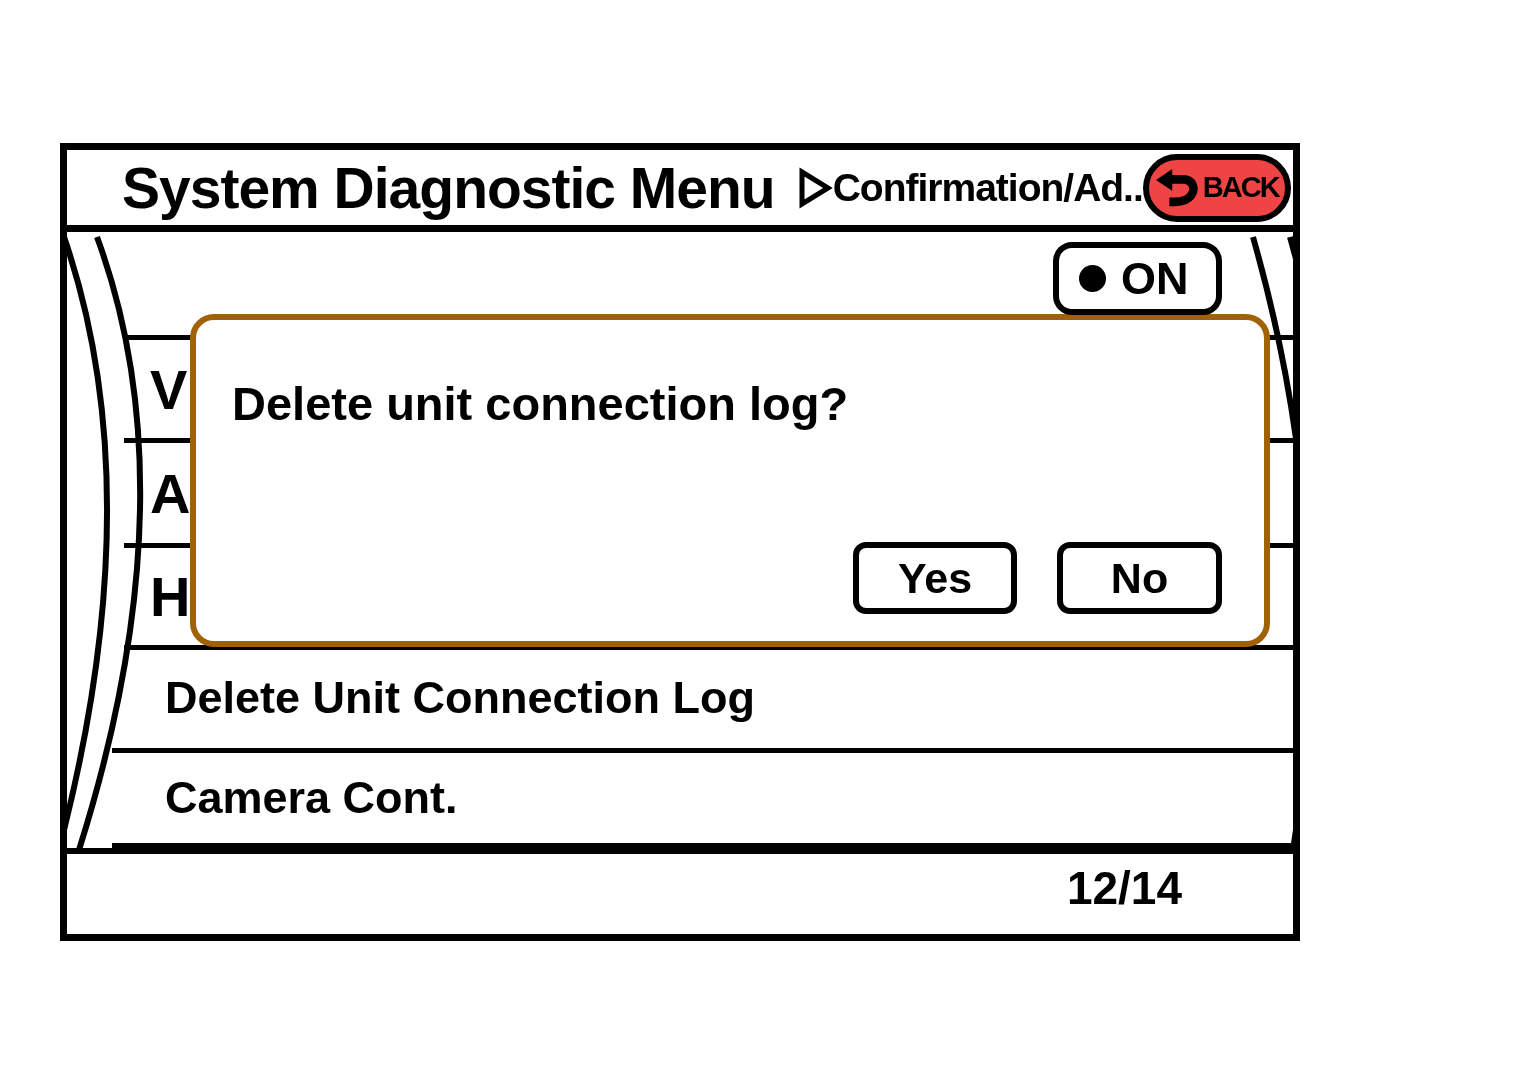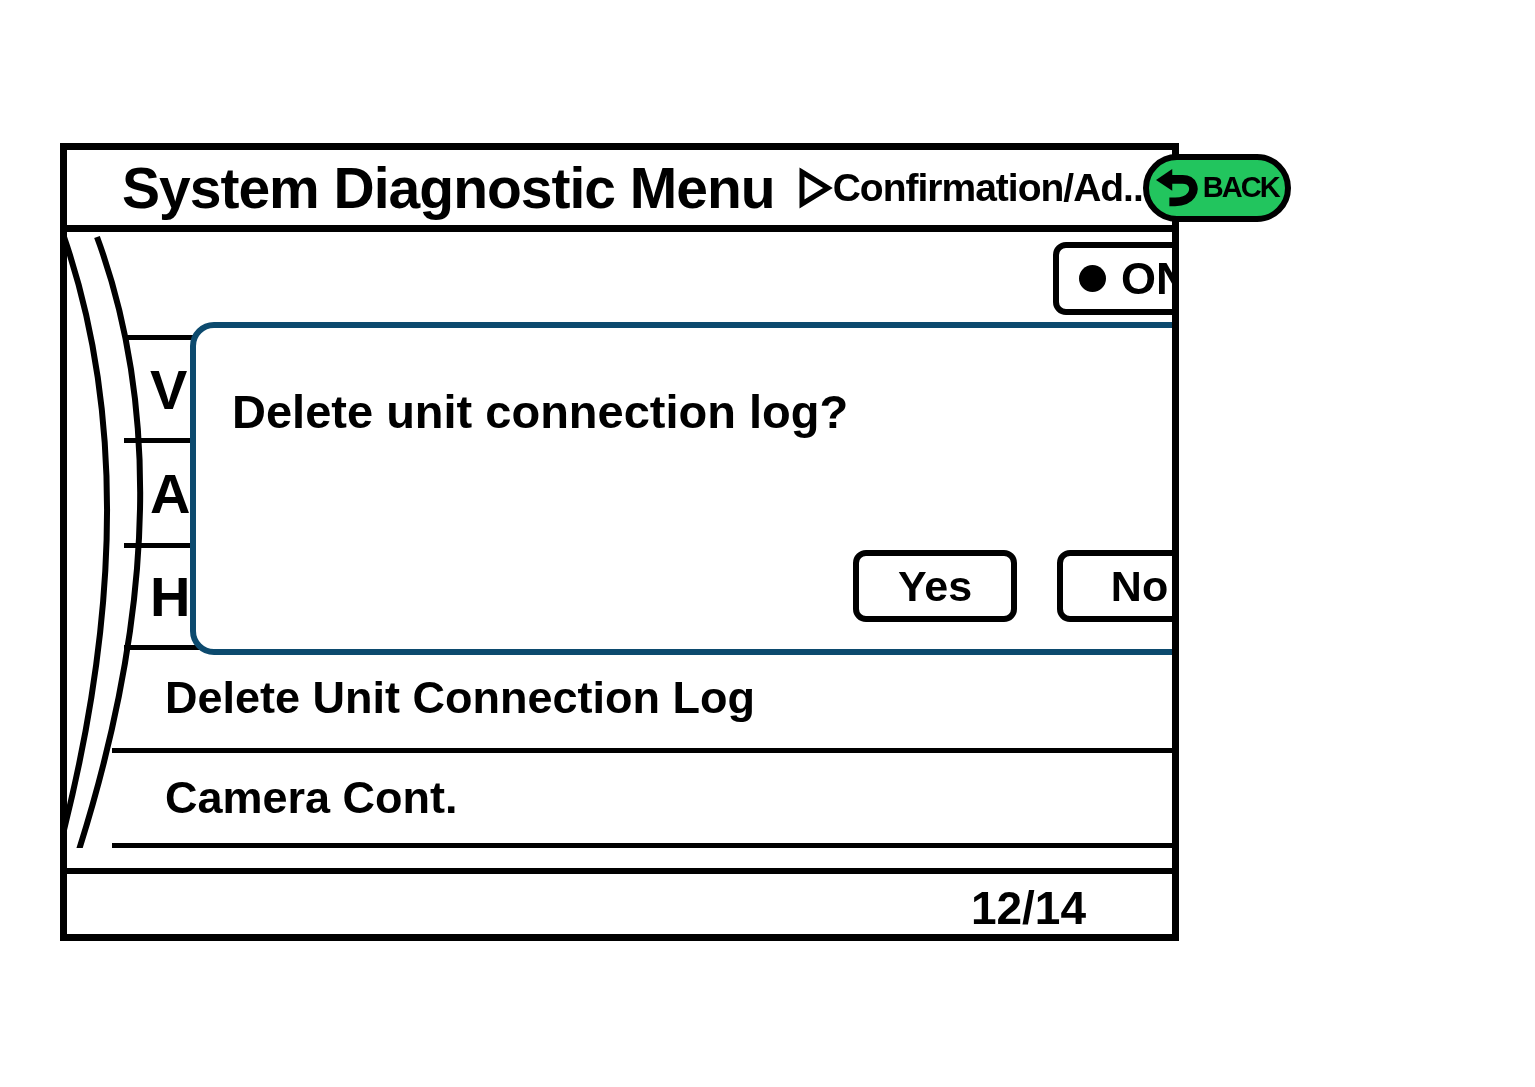--- a/index.html
+++ b/index.html
@@ -1,31 +1,31 @@
 <!DOCTYPE html>
 <html><head>
 <meta charset="utf-8">
 <style>
   html,body{margin:0;padding:0;background:#fff;}
   .canvas{position:relative;width:1535px;height:1087px;background:#fff;overflow:hidden;
           font-family:"Liberation Sans", sans-serif;color:#000;}
   *{box-sizing:border-box;}
 
   
-  .frame{position:absolute;left:60px;top:143px;width:1119px;height:798px;
+  .frame{position:absolute;left:60px;top:143px;width:1240px;height:798px;
          border:7px solid #000;background:#fff;}
 
   
   .titlebar{position:relative;height:82px;border-bottom:7px solid #000;
             display:flex;align-items:center;padding-left:55px;}
   .title{font-size:57px;font-weight:bold;letter-spacing:-1px;white-space:nowrap;}
   .crumb-tri{margin-left:22px;flex:0 0 auto;display:flex;align-items:center;}
   .subtitle{font-size:39px;font-weight:bold;margin-left:0;white-space:nowrap;letter-spacing:-1px;}
   .back-btn{margin-left:auto;margin-right:6px;width:150px;height:68px;border:6px solid #000;
-            border-radius:34px;background:#22c55e;display:flex;align-items:center;justify-content:center;
+            border-radius:34px;background:#ef4444;display:flex;align-items:center;justify-content:center;
             gap:4px;padding:0 6px;}
   .back-label{font-size:29px;font-weight:bold;letter-spacing:-2px;}
 
   
   .content{position:relative;height:616px;overflow:hidden;}
 
   .overlay-svg{position:absolute;left:0;top:0;width:1391px;height:616px;pointer-events:none;z-index:1;}
 
   
   .vah{position:absolute;left:57px;top:103px;width:1178px;height:315px;border-bottom:5px solid #000;z-index:0;}
@@ -35,50 +35,50 @@
   .vah-row.r2{height:105px;}
   .vah-row.r3{height:102px;}
 
   
   .menu{position:absolute;left:45px;top:415px;width:1190px;z-index:0;}
   .menu-row{display:flex;align-items:center;padding-left:53px;font-size:45px;font-weight:bold;white-space:nowrap;}
   .menu-row.r1{height:100px;border-top:5px solid #000;border-bottom:5px solid #000;}
   .menu-row.r2{height:101px;}
 
   
-  .dialog{position:absolute;left:123px;top:90px;width:1080px;height:333px;background:#fff;
-          border:6px solid #0c4a6e;border-radius:24px;z-index:2;}
+  .dialog{position:absolute;left:123px;top:82px;width:1080px;height:333px;background:#fff;
+          border:6px solid #a16207;border-radius:24px;z-index:2;}
   .dialog-msg{position:absolute;left:36px;top:56px;font-size:47px;font-weight:bold;white-space:nowrap;}
   .dlg-btn{position:absolute;top:222px;height:72px;border:6px solid #000;border-radius:13px;
            background:#fff;display:flex;align-items:center;justify-content:center;
            font-size:43px;font-weight:bold;}
   .dlg-yes{left:657px;width:164px;}
   .dlg-no{left:861px;width:165px;}
 
   
   .on-btn{position:absolute;left:986px;top:10px;width:169px;height:73px;border:6px solid #000;
-          border-radius:13px;background:#fff;display:flex;align-items:center;padding-left:20px;
+          border-radius:19px;background:#fff;display:flex;align-items:center;padding-left:20px;
           gap:15px;z-index:3;}
   .on-dot{width:27px;height:27px;border-radius:50%;background:#000;flex:0 0 auto;}
   .on-label{font-size:45px;font-weight:bold;}
 
   
   .cbtn{position:absolute;width:74px;height:74px;border:6px solid #000;border-radius:50%;
         background:#fff;display:flex;align-items:center;justify-content:center;z-index:1;}
   .cbtn.up-fast{left:1267px;top:17px;}
   .cbtn.up{left:1284px;top:99px;}
   .cbtn.down{left:1283px;top:455px;}
   .cbtn.down-fast{left:1265px;top:535px;}
   .flipv{transform:scaleY(-1);}
 
   .scrollbar-svg{position:absolute;left:1305px;top:178px;width:70px;height:272px;z-index:1;}
 
   
   .bottombar{position:relative;height:73px;border-top:6px solid #000;display:flex;
-             align-items:center;justify-content:flex-end;padding-right:86px;margin-top:20px;}
+             align-items:center;justify-content:flex-end;padding-right:111px;}
   .page{font-size:46px;font-weight:bold;}
 </style>
 </head>
 <body>
 
 <div class="canvas">
   <div class="frame">
 
     <div class="titlebar">
       <span class="title">System Diagnostic Menu</span>

